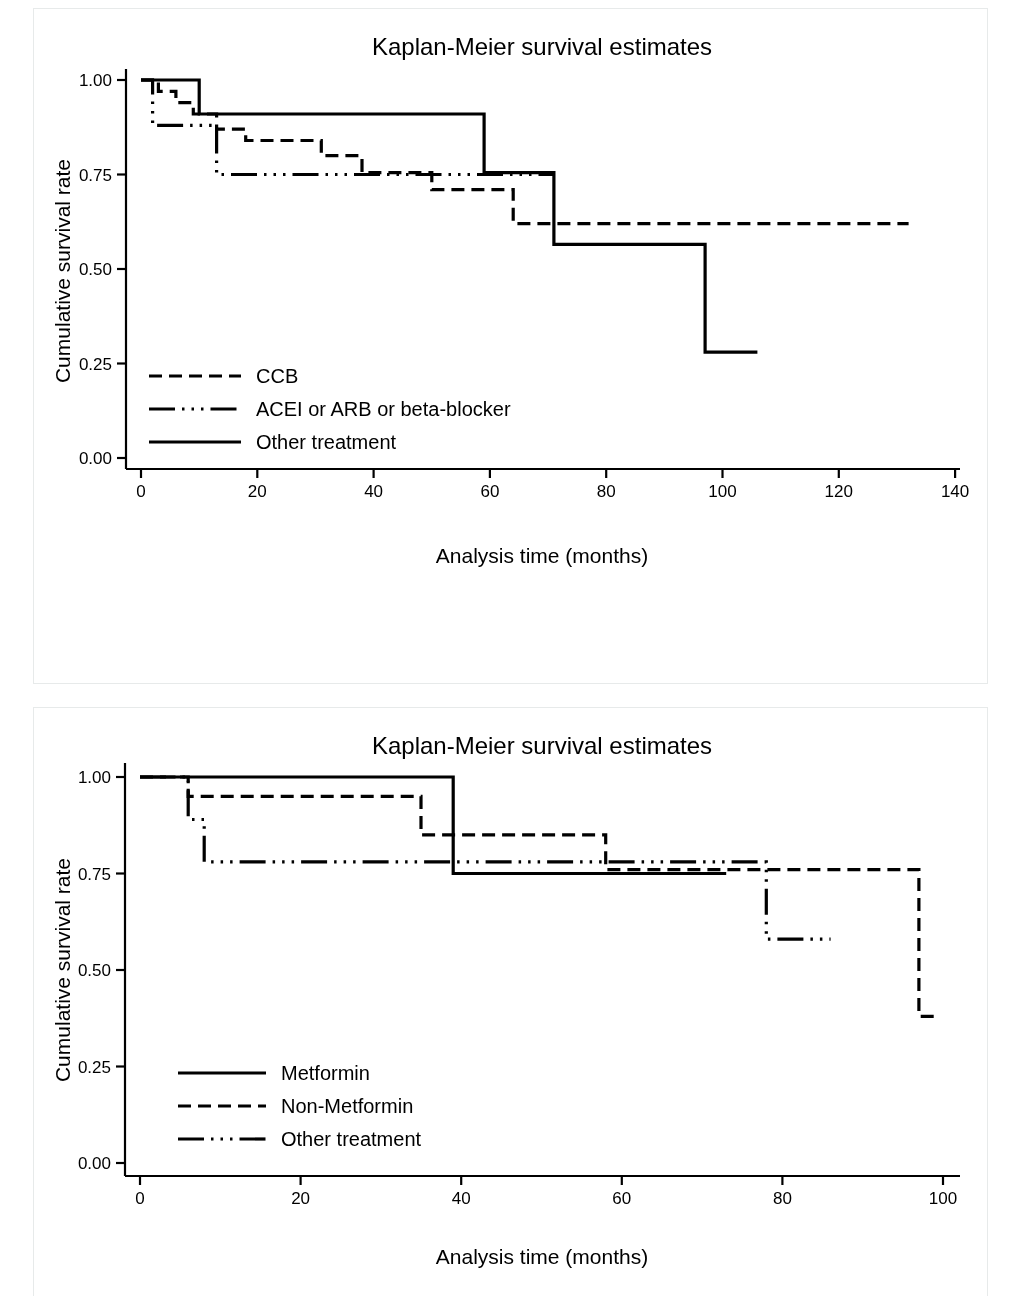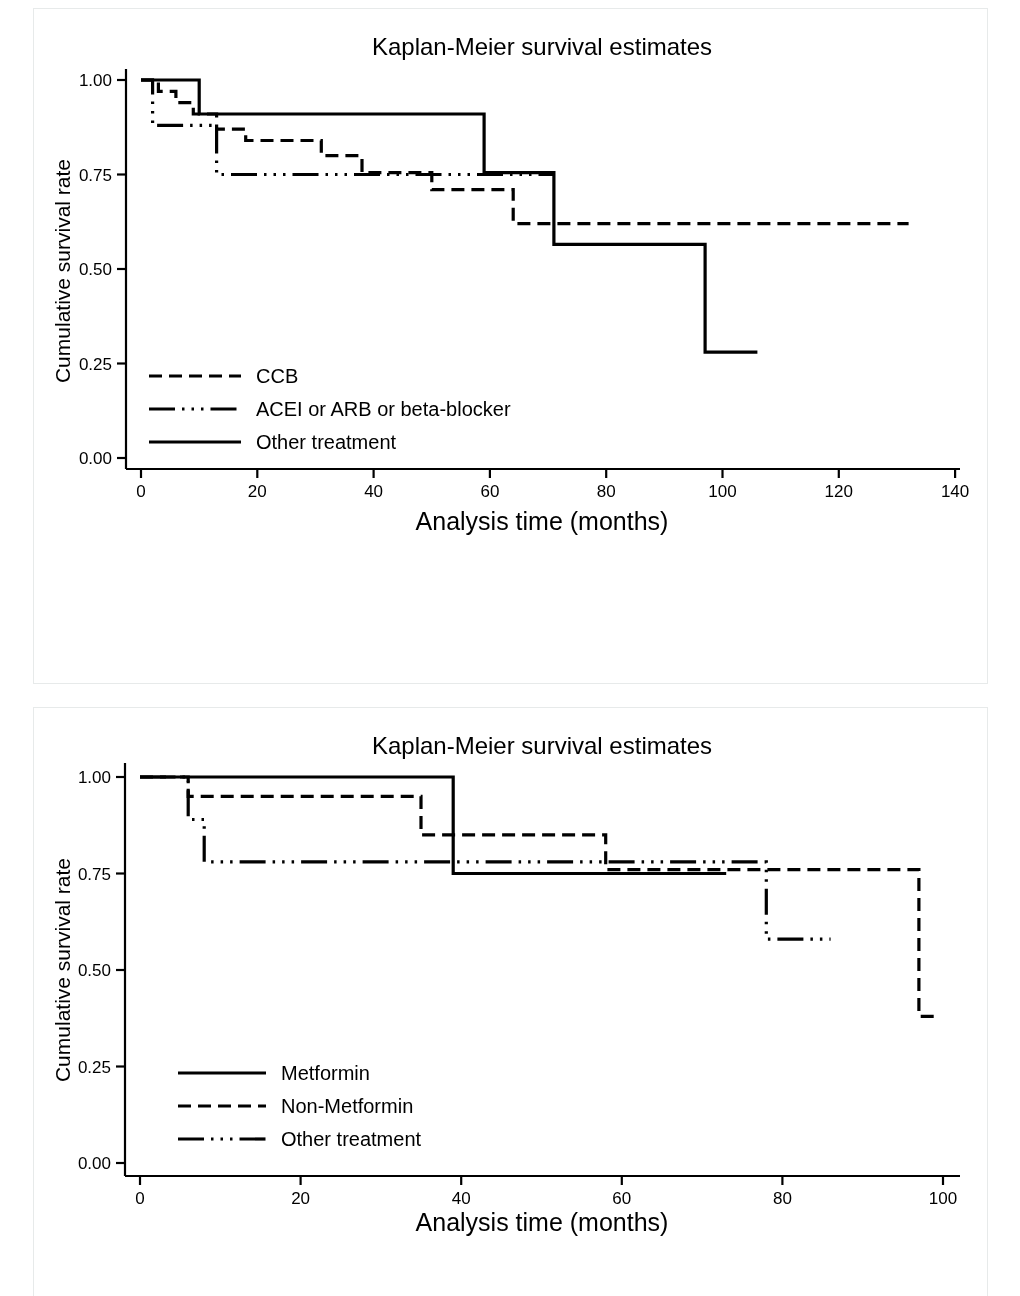--- a/index.html
+++ b/index.html
@@ -11,21 +11,21 @@
     position:absolute;background:#ffffff;border:1px solid #e7eaea;margin:0;padding:0;
   }
   #fig-0{left:33px;top:8px;width:953px;height:674px;}
   #fig-1{left:33px;top:707px;width:953px;height:600px;}
   .chart-title{
     position:absolute;left:90px;width:836px;top:24px;text-align:center;
     font-size:24px;line-height:1.15;color:#000;white-space:nowrap;
   }
   .xlabel{
     position:absolute;left:90px;width:836px;text-align:center;
-    font-size:25px;color:#000;white-space:nowrap;
+    font-size:21px;color:#000;white-space:nowrap;margin-top:37px;
   }
   #fig-0 .xlabel{top:498px;}
   #fig-1 .xlabel{top:500px;}
   .ylabel{
     position:absolute;left:-170px;top:249px;width:400px;height:26px;text-align:center;
     font-size:21px;color:#000;transform:rotate(-90deg);white-space:nowrap;
   }
   svg.plot{position:absolute;left:0;top:0;display:block;}
   svg.plot text{font-family:"Liberation Sans",sans-serif;fill:#000;}
 </style>

